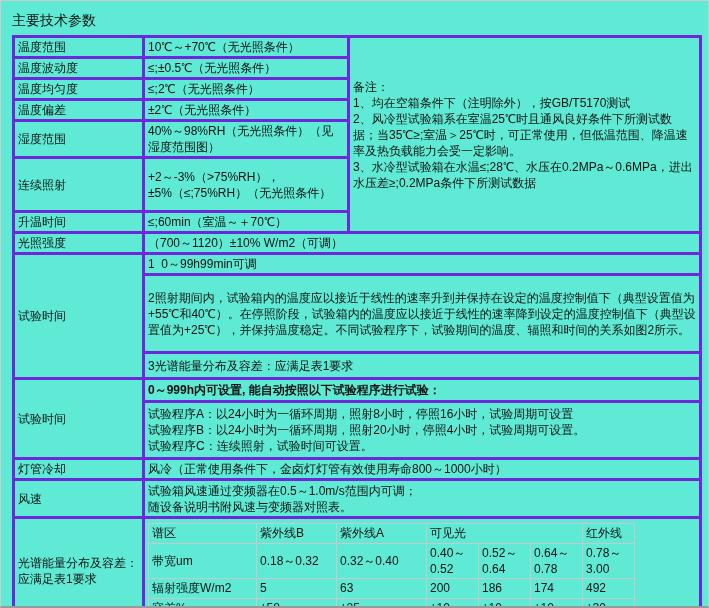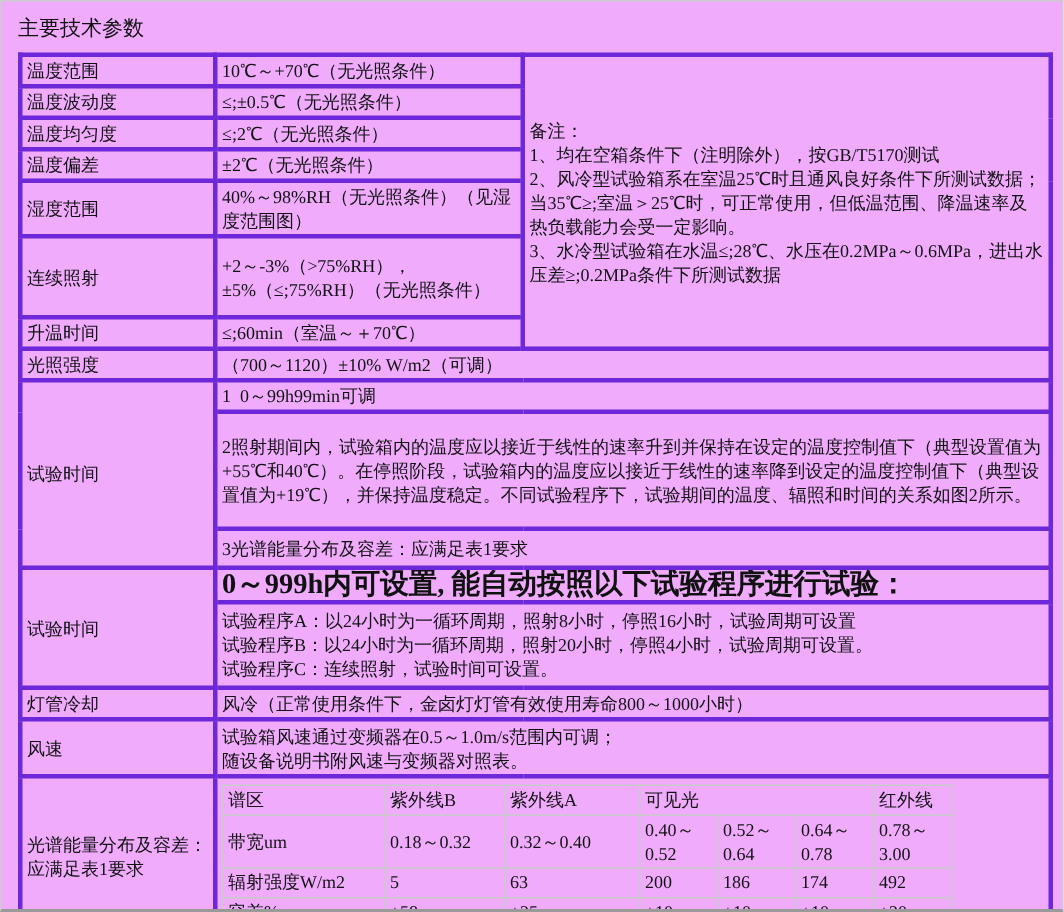--- a/index.html
+++ b/index.html
@@ -1,25 +1,25 @@
 <!DOCTYPE html>
 <html><head>
 <meta charset="utf-8">
 <style>
   * { margin:0; padding:0; box-sizing:border-box; }
   html,body { background:#f5f5f5; }
   .page {
     position:relative;
     width:709px; height:608px;
-    background:#f0abfc;
+    background:#5eead4;
     border:1px solid #cccccc;
     border-bottom:2px solid #9a9a9a;
     padding:8px 10px 0 11px;
     overflow:hidden;
-    font-family:Liberation Serif, serif;
+    font-family:Liberation Sans, sans-serif;
     font-size:12px;
     color:#111111;
     line-height:16px;
   }
   .title {
     height:26px;
     font-size:14px;
     line-height:22px;
   }
   table.main {
@@ -33,21 +33,21 @@
     vertical-align:middle;
     overflow:hidden;
   }
   td.lbl { vertical-align:middle; }
   .pw { white-space:pre-wrap; }
   td.para {
     vertical-align:top;
     padding:8px 3px 6px 3px;
   }
   td.remark { vertical-align:middle; padding:2px 4px; }
-  td.bold-line { font-weight:bold; font-size:19px; }
+  td.bold-line { font-weight:bold; font-size:12px; }
   table.inner {
     border-collapse:collapse;
     table-layout:fixed;
     width:486px;
     padding-left:48px;
   }
   table.inner td {
     border:1px solid #c9c9c9;
     padding:1px 3px;
     vertical-align:middle;
@@ -118,21 +118,21 @@
       <tr class="h20">
         <td class="lbl">光照强度</td>
         <td class="pw" colspan="2">（700～1120）±10% W/m2（可调）</td>
       </tr>
 
       <tr class="h20">
         <td class="lbl" rowspan="3">试验时间</td>
         <td class="pw" colspan="2">1  0～99h99min可调</td>
       </tr>
       <tr class="h78">
-        <td class="pw para" colspan="2">2照射期间内，试验箱内的温度应以接近于线性的速率升到并保持在设定的温度控制值下（典型设置值为+55℃和40℃）。在停照阶段，试验箱内的温度应以接近于线性的速率降到设定的温度控制值下（典型设置值为+19℃），并保持温度稳定。不同试验程序下，试验期间的温度、辐照和时间的关系如图2所示。</td>
+        <td class="pw para" colspan="2">2照射期间内，试验箱内的温度应以接近于线性的速率升到并保持在设定的温度控制值下（典型设置值为+55℃和40℃）。在停照阶段，试验箱内的温度应以接近于线性的速率降到设定的温度控制值下（典型设置值为+25℃），并保持温度稳定。不同试验程序下，试验期间的温度、辐照和时间的关系如图2所示。</td>
       </tr>
       <tr class="h26">
         <td class="pw" colspan="2">3光谱能量分布及容差：应满足表1要求</td>
       </tr>
 
       <tr class="h23">
         <td class="lbl" rowspan="2">试验时间</td>
         <td class="pw bold-line" colspan="2">0～999h内可设置, 能自动按照以下试验程序进行试验：</td>
       </tr>
       <tr class="h57">

